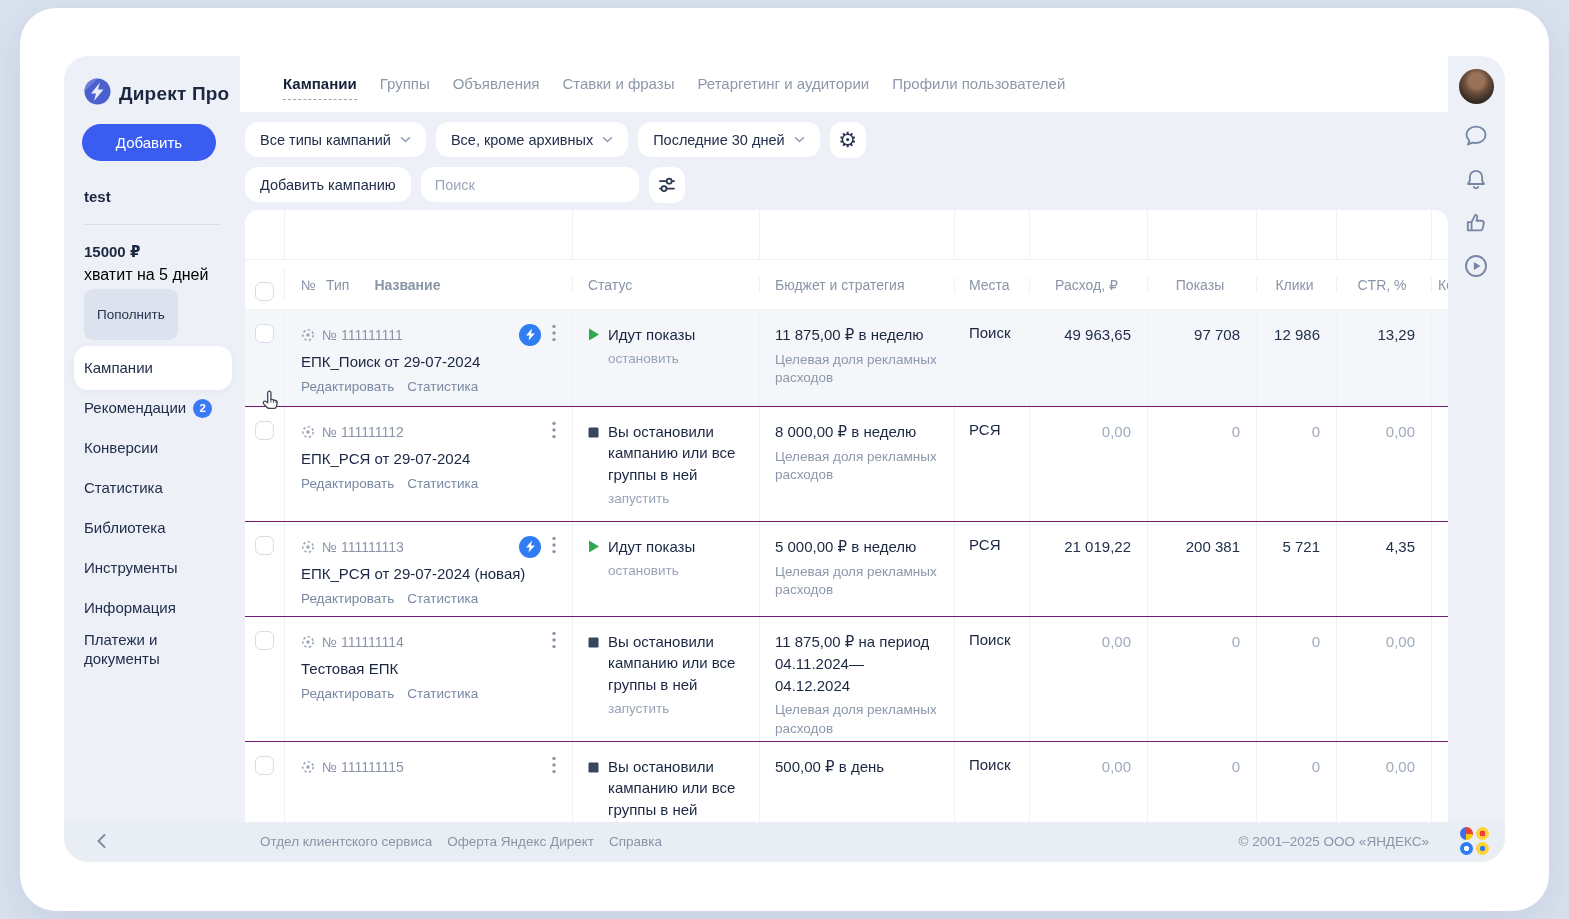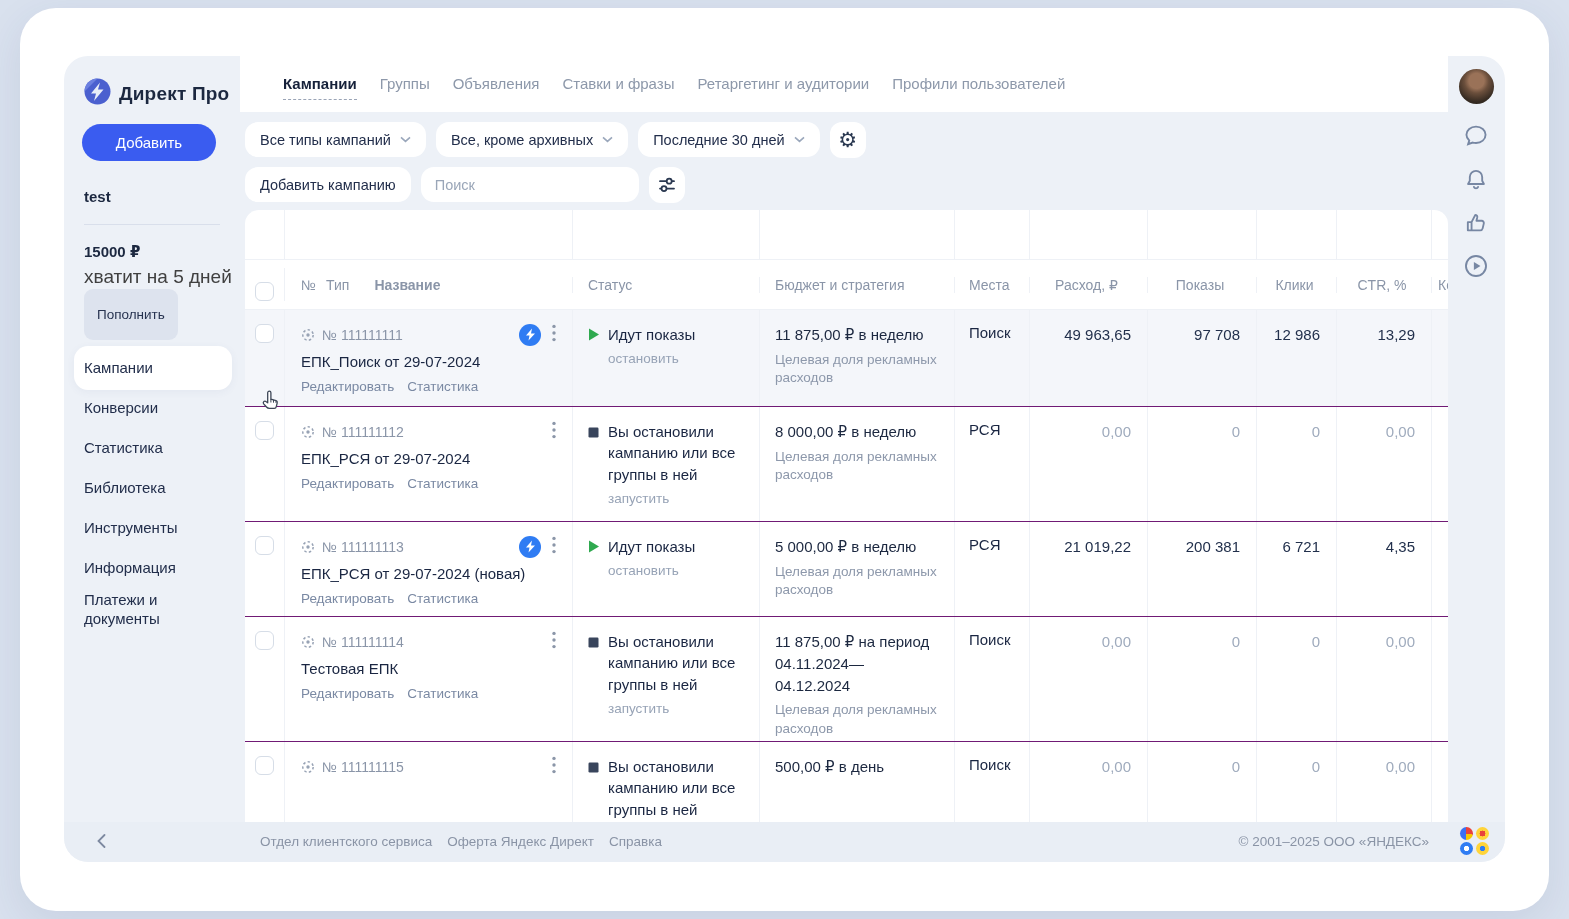--- a/index.html
+++ b/index.html
@@ -23,21 +23,21 @@
   .logo-text { font-size:19px; font-weight:700; color:#1c2840; letter-spacing:.2px; }
   .add-btn {
     position:absolute; left:18px; top:68px; width:134px; height:37px;
     border:none; border-radius:19px; background:var(--accent); color:#fff;
     font-size:15px; font-weight:500; font-family:inherit; cursor:pointer;
     display:flex; align-items:center; justify-content:center;
   }
   .account { position:absolute; left:20px; top:132px; font-size:15px; font-weight:700; }
   .side-divider { position:absolute; left:20px; top:168px; width:136px; border-top:1px solid #d9dfeb; }
   .balance { position:absolute; left:20px; top:187px; font-size:15px; font-weight:700; }
-  .balance-note { position:absolute; left:20px; top:210px; font-size:19px; color:#404040; }
+  .balance-note { position:absolute; left:20px; top:210px; font-size:16px; color:#000000; }
   .topup-btn {
     position:absolute; left:20px; top:233px; padding:18px 13px; border:none;
     background:#dde3ee; border-radius:9px; font-size:13.5px; color:#273350;
     font-family:inherit; cursor:pointer;
   }
   .menu { position:absolute; left:0; top:292px; width:176px; }
   .menu-item {
     position:relative; height:40px; display:flex; align-items:center; gap:7px;
     padding-left:20px; font-size:15px; font-weight:500; color:#222e4b; cursor:pointer;
     line-height:1.25;
@@ -171,20 +171,24 @@
     <button class="add-btn">Добавить</button>
     <div class="account">test</div>
     <div class="side-divider"></div>
     <div class="balance">15000 ₽</div>
     <div class="balance-note">хватит на 5 дней</div>
     <button class="topup-btn">Пополнить</button>
 
     <div class="menu">
       <div class="menu-item active">
         <span>Кампании</span>
+      </div>
+      <div class="menu-item">
+        <span>Рекомендации</span>
+        <span class="count-badge">2</span>
       </div>
       <div class="menu-item">
         <span>Конверсии</span>
       </div>
       <div class="menu-item">
         <span>Статистика</span>
       </div>
       <div class="menu-item">
         <span>Библиотека</span>
       </div>
@@ -446,21 +450,21 @@
         </div>
         <div class="st-action">остановить</div>
       </div>
       <div class="cl c-budget">
         <div>5 000,00 ₽ в неделю</div>
         <div class="budget-note">Целевая доля рекламных расходов</div>
       </div>
       <div class="cl c-places">РСЯ</div>
       <div class="cl cnum">21 019,22</div>
       <div class="cl cnum">200 381</div>
-      <div class="cl cnum">6 721</div>
+      <div class="cl cnum">5 721</div>
       <div class="cl cnum">4,35</div>
       <div></div>
     </div>
 
     <div class="grid trow rh4">
       <div class="cl">
             <div class="checkbox"></div>
           </div>
       <div class="cl c-main">
         <div class="line1">

